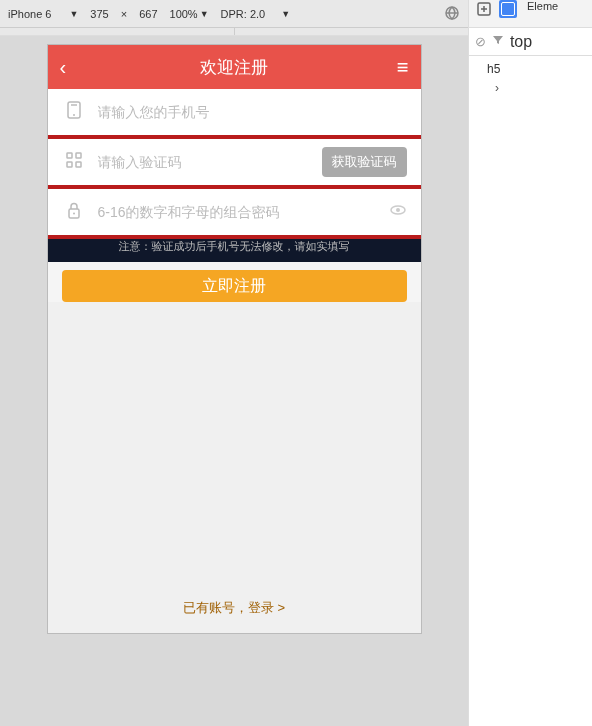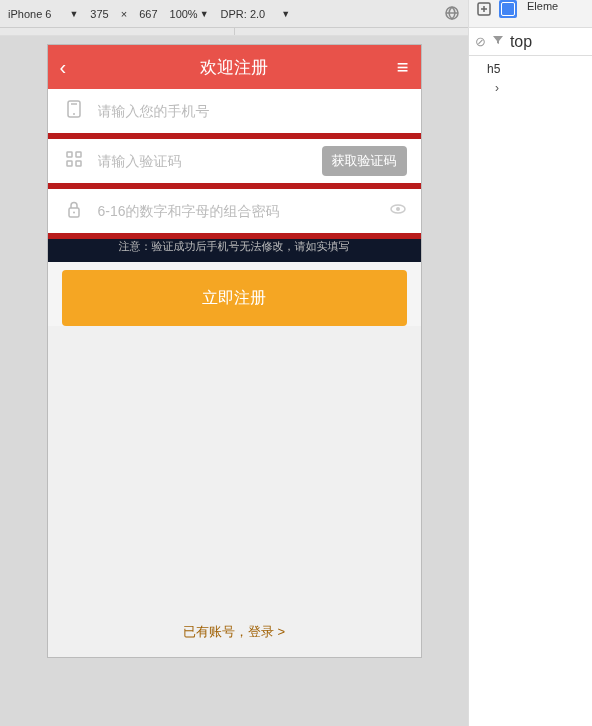--- a/index.html
+++ b/index.html
@@ -83,21 +83,21 @@
       position: absolute;
       right: 12px;
       color: white;
       font-size: 20px;
       cursor: pointer;
     }
 
     
     .form-field {
       background: white;
-      border-bottom: 6px solid #b91c1c;
+      border-bottom: 4px solid #b91c1c;
       display: flex;
       align-items: center;
       padding: 0 14px;
       height: 50px;
       gap: 12px;
     }
 
     .form-field-icon {
       color: #999;
       font-size: 18px;
@@ -147,21 +147,21 @@
       color: #bbb;
       text-align: center;
     }
 
     
     .register-btn {
       margin: 8px 14px 0;
       background: #f5a623;
       border: none;
       border-radius: 4px;
-      height: 56px;
+      height: 32px;
       color: white;
       font-size: 16px;
       cursor: pointer;
       width: calc(100% - 28px);
     }
 
     
     .empty-space {
       flex: 1;
       background: #f0f0f0;

